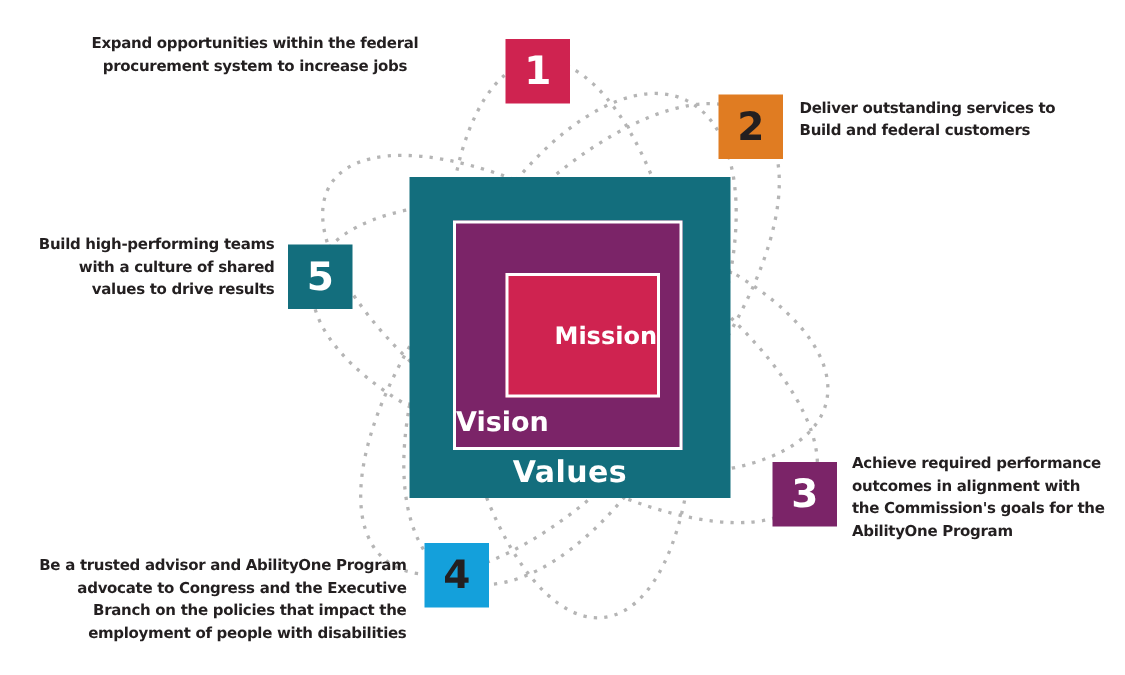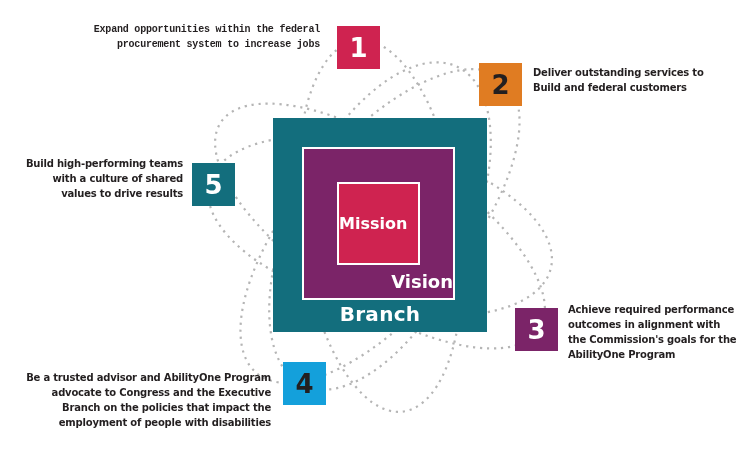--- a/index.html
+++ b/index.html
@@ -29,67 +29,67 @@
     text-align: center; font-size: 20px; font-weight: bold;
     color: #ffffff; letter-spacing: 0.3px;
   }
   .sq-vision {
     position: absolute; left: 29px; top: 29px;
     width: 153px; height: 153px;
     border: 2px solid #ffffff; box-sizing: border-box;
   }
   .vision-label {
     position: absolute; left: 0; right: 0; bottom: 6px;
-    text-align: right; font-size: 18px; font-weight: bold; color: #ffffff;
+    text-align: left; font-size: 18px; font-weight: bold; color: #ffffff;
   }
   .sq-mission {
     position: absolute; left: 33px; top: 33px;
-    width: 83px; height: 83px;
+    width: 103px; height: 83px;
     border: 2px solid #ffffff; box-sizing: border-box;
-    display: flex; align-items: center; justify-content: flex-start;
+    display: flex; align-items: center; justify-content: flex-end;
   }
   .mission-label { font-size: 16px; font-weight: bold; color: #ffffff; }
   
   .num {
     position: absolute; width: 43px; height: 43px; z-index: 2;
     display: flex; align-items: center; justify-content: center;
     font-size: 26px; font-weight: bold;
   }
   .g1 .num { left: 337px; top: 26px; }
   .g2 .num { left: 479px; top: 63px; }
   .g3 .num { left: 515px; top: 308px; }
   .g4 .num { left: 283px; top: 362px; }
   .g5 .num { left: 192px; top: 163px; }
   
   .goal-text {
     position: absolute; z-index: 2;
     font-size: 10px; font-weight: bold; line-height: 15px;
     letter-spacing: -0.2px; color: #231f20; white-space: pre-line;
   }
-  .g1 .goal-text { right: 430px; top: 22px; width: 300px; text-align: right; font-family: Liberation Mono, monospace; }
+  .g1 .goal-text { right: 430px; top: 22px; width: 300px; text-align: center; }
   .g2 .goal-text { left: 533px; top: 65px;  width: 205px; text-align: left; }
   .g3 .goal-text { left: 568px; top: 302px; width: 190px; text-align: left; }
   .g4 .goal-text { right: 479px; top: 370px; width: 300px; text-align: right; }
   .g5 .goal-text { right: 567px; top: 156px; width: 250px; text-align: right; }
 </style>
 </head>
 <body>
 
 <div class="stage">
 
   <svg class="orbits" width="750" height="450" viewBox="0 0 750 450">
     <ellipse cx="380" cy="226" rx="187" ry="80" transform="rotate(-97 380 226)"></ellipse>
     <ellipse cx="380" cy="226" rx="192" ry="85" transform="rotate(-50 380 226)"></ellipse>
     <ellipse cx="380" cy="226" rx="190" ry="78" transform="rotate(33 380 226)"></ellipse>
     <ellipse cx="380" cy="226" rx="177" ry="88" transform="rotate(116 380 226)"></ellipse>
     <ellipse cx="380" cy="226" rx="176" ry="82" transform="rotate(-166 380 226)"></ellipse>
   </svg>
 
   <div class="sq-values" style="background-color: rgb(19, 110, 125);">
-    <div class="values-label">Branch</div>
+    <div class="values-label">Values</div>
     <div class="sq-vision" style="background-color: rgb(123, 36, 104);">
       <div class="vision-label">Vision</div>
       <div class="sq-mission" style="background-color: rgb(207, 35, 80);">
         <span class="mission-label">Mission</span>
       </div>
     </div>
   </div>
 
   <div class="goal g1">
     <div class="num" style="background-color: rgb(207, 35, 80); color: rgb(255, 255, 255);">1</div>

